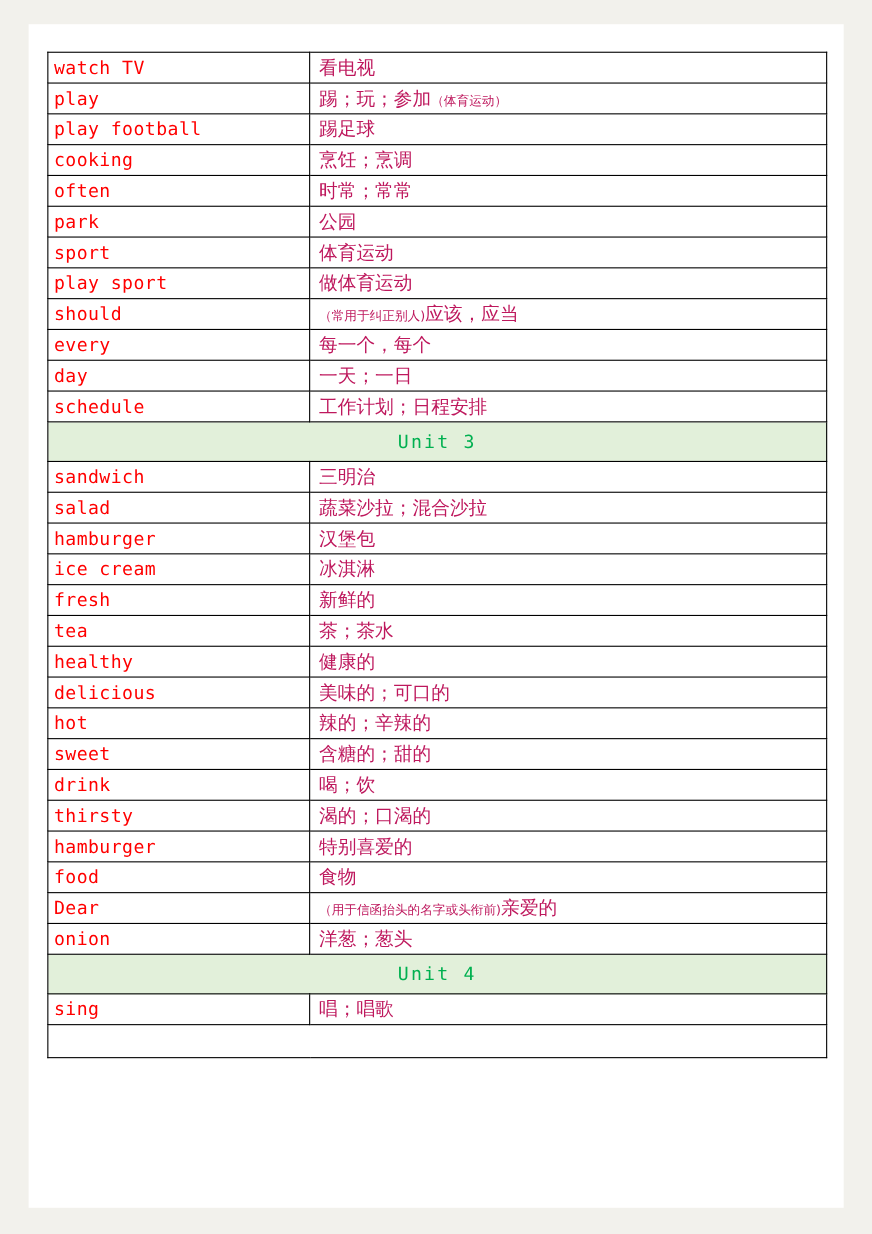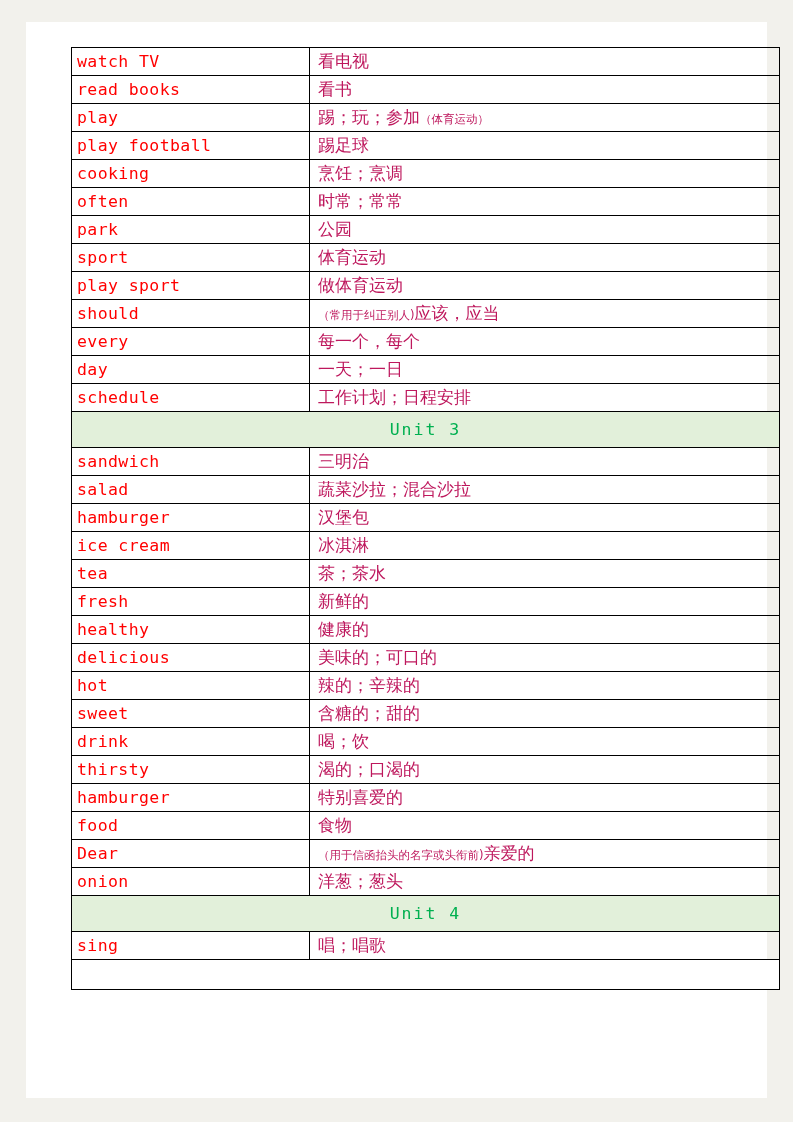--- a/index.html
+++ b/index.html
@@ -21,21 +21,20 @@
     background: #ffffff;
     box-sizing: border-box;
   }
   .vocab-table {
     position: absolute;
     left: 43px;
     top: 47px;
     width: 708px;
     border-collapse: collapse;
     table-layout: fixed;
-    margin-left: 28px;
   }
   .vocab-table td {
     border: 1px solid #000000;
     padding: 0;
     height: 28px;
     vertical-align: middle;
     box-sizing: border-box;
   }
   td.en {
     width: 238px;
@@ -91,24 +90,20 @@
   <div class="edge-l"></div>
   <div class="edge-r"></div>
 
   <table class="vocab-table">
     <tbody id="table-body">
         <tr>
           <td class="en">watch TV</td>
           <td class="cn">看电视</td>
         </tr>
         <tr>
-          <td class="en">read books</td>
-          <td class="cn">看书</td>
-        </tr>
-        <tr>
           <td class="en">play</td>
           <td class="cn"><span>踢；玩；参加</span><span class="note">（体育运动）</span></td>
         </tr>
         <tr>
           <td class="en">play football</td>
           <td class="cn">踢足球</td>
         </tr>
         <tr>
           <td class="en">cooking</td>
           <td class="cn">烹饪；烹调</td>
@@ -158,26 +153,26 @@
         </tr>
         <tr>
           <td class="en">hamburger</td>
           <td class="cn">汉堡包</td>
         </tr>
         <tr>
           <td class="en">ice cream</td>
           <td class="cn">冰淇淋</td>
         </tr>
         <tr>
+          <td class="en">fresh</td>
+          <td class="cn">新鲜的</td>
+        </tr>
+        <tr>
           <td class="en">tea</td>
           <td class="cn">茶；茶水</td>
-        </tr>
-        <tr>
-          <td class="en">fresh</td>
-          <td class="cn">新鲜的</td>
         </tr>
         <tr>
           <td class="en">healthy</td>
           <td class="cn">健康的</td>
         </tr>
         <tr>
           <td class="en">delicious</td>
           <td class="cn">美味的；可口的</td>
         </tr>
         <tr>

